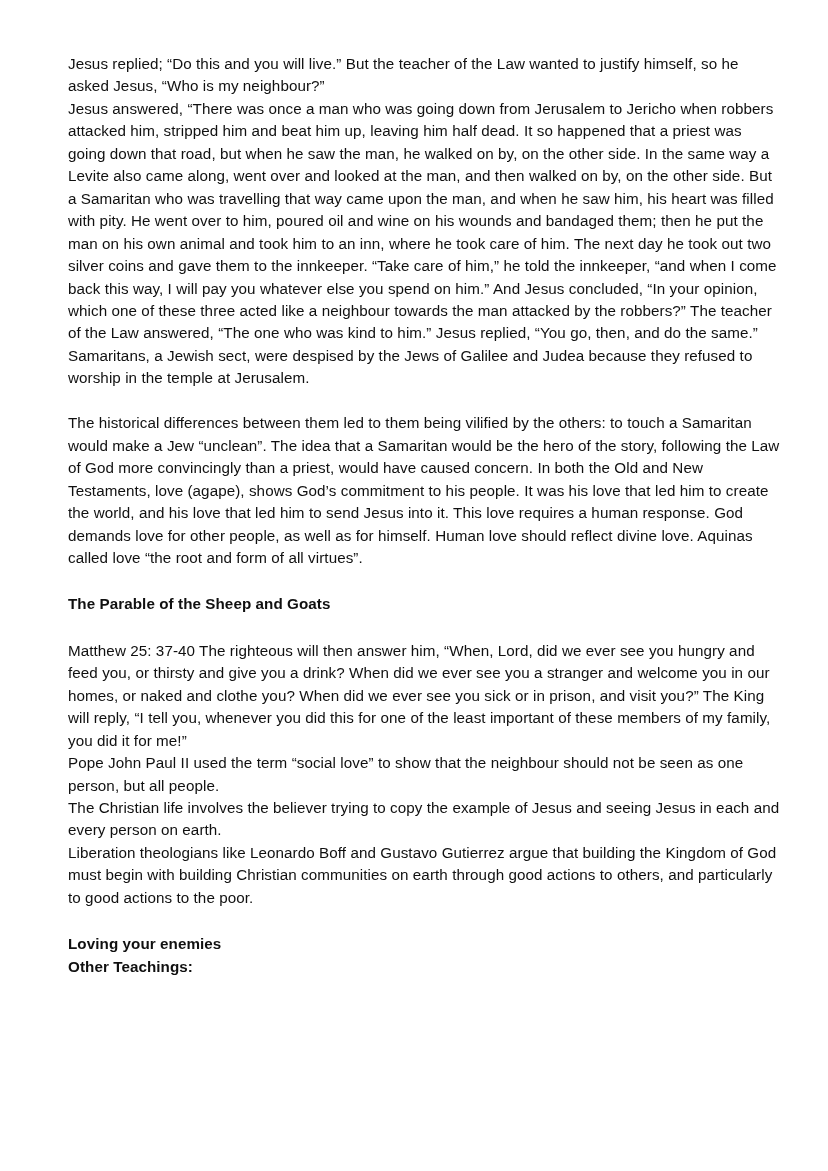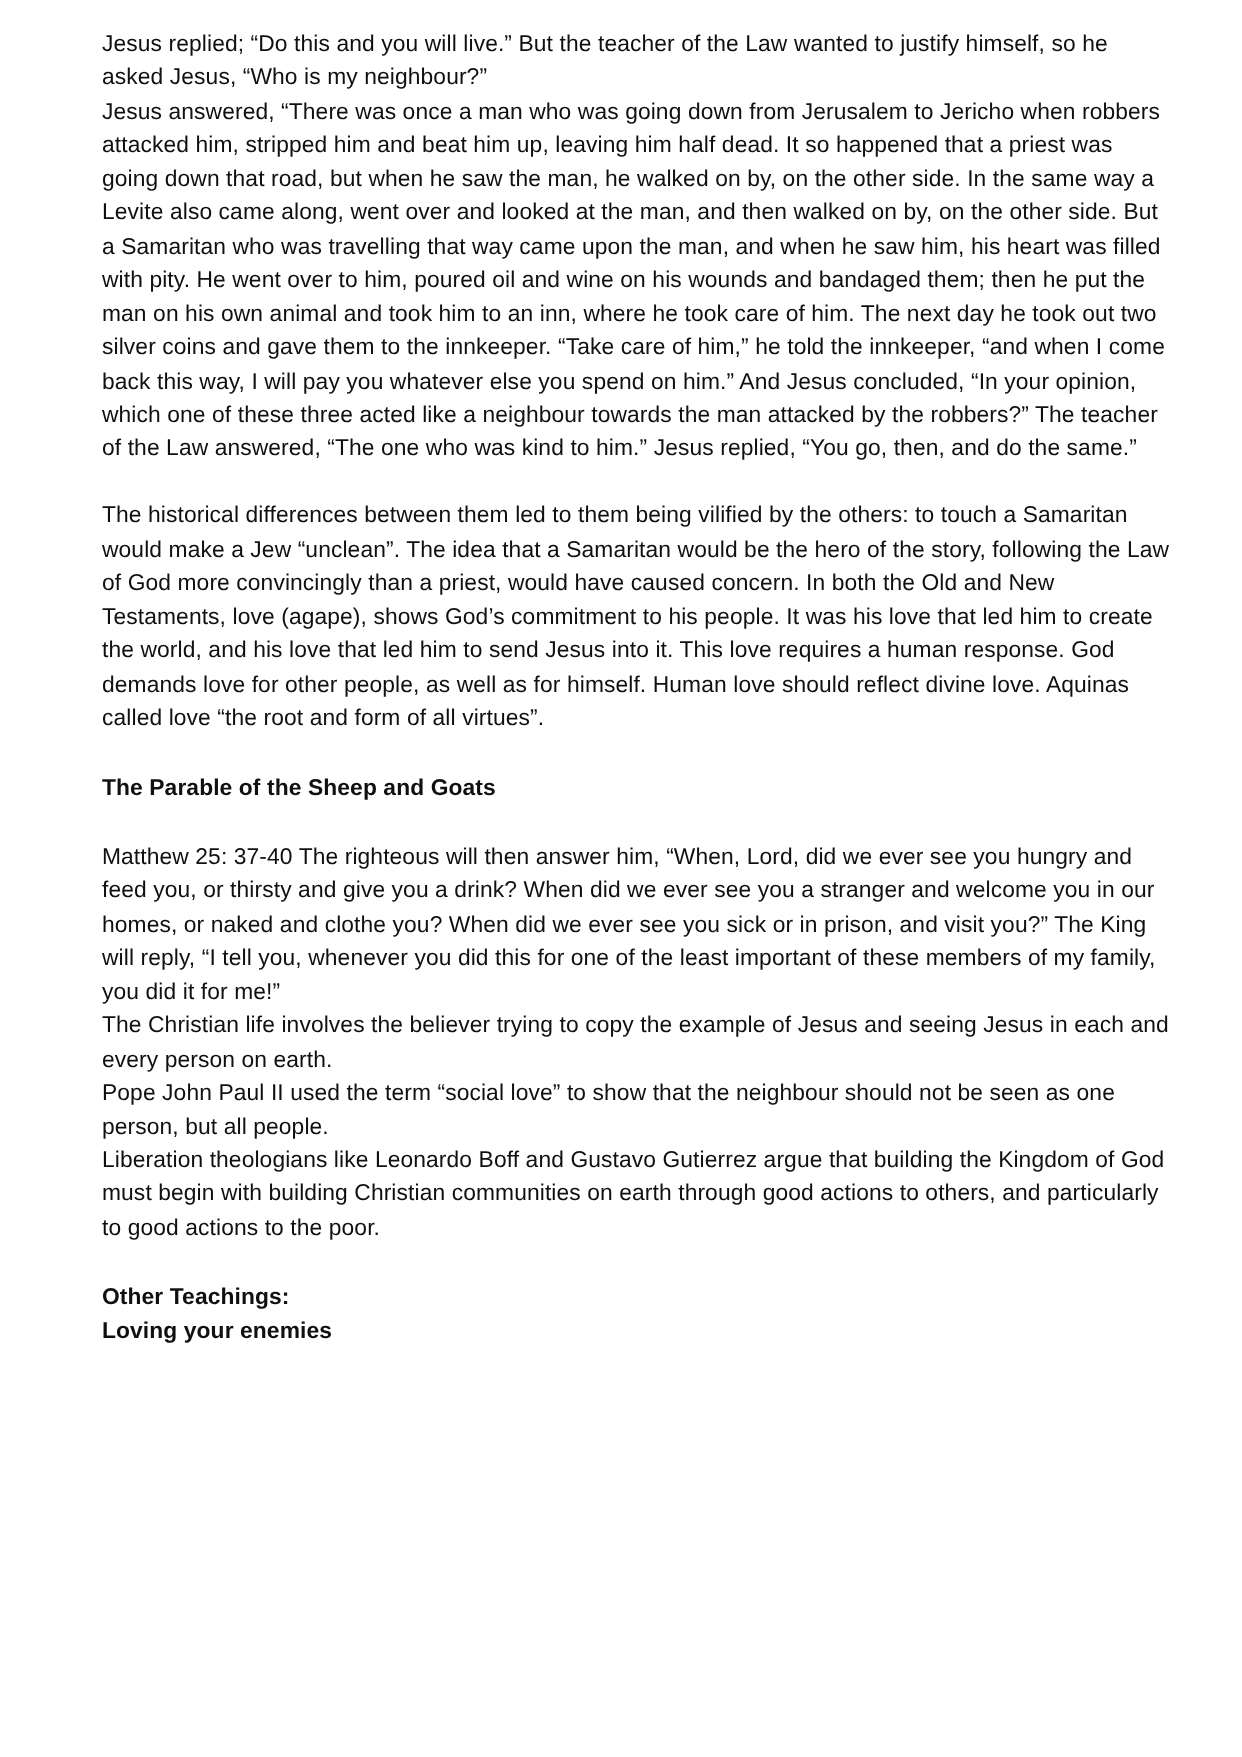--- a/index.html
+++ b/index.html
@@ -15,21 +15,21 @@
     font-family: "Liberation Sans", sans-serif;
     color: #000000;
     -webkit-font-smoothing: antialiased;
   }
   .page {
     position: relative;
     width: 828px;
     height: 1171px;
     background: #ffffff;
     box-sizing: border-box;
-    padding: 19px 50px 0 68px;
+    padding: 53px 50px 0 68px;
   }
   .doc-body {
     width: 712px;
     font-size: 15.2px;
     line-height: 22.45px;
     color: #101010;
     letter-spacing: 0.005em;
   }
   p {
     margin: 0;
@@ -60,42 +60,43 @@
 </head>
 <body>
 
 <div class="page">
   <div class="doc-body">
 
     <p class="para">Jesus replied; “Do this and you will live.” But the teacher of the Law wanted to justify himself, so he asked Jesus, “Who is my neighbour?”</p>
 
     <p class="para">Jesus answered, “There was once a man who was going down from Jerusalem to Jericho when robbers attacked him, stripped him and beat him up, leaving him half dead. It so happened that a priest was going down that road, but when he saw the man, he walked on by, on the other side. In the same way a Levite also came along, went over and looked at the man, and then walked on by, on the other side. But a Samaritan who was travelling that way came upon the man, and when he saw him, his heart was filled with pity. He went over to him, poured oil and wine on his wounds and bandaged them; then he put the man on his own animal and took him to an inn, where he took care of him. The next day he took out two silver coins and gave them to the innkeeper. “Take care of him,” he told the innkeeper, “and when I come back this way, I will pay you whatever else you spend on him.” And Jesus concluded, “In your opinion, which one of these three acted like a neighbour towards the man attacked by the robbers?” The teacher of the Law answered, “The one who was kind to him.” Jesus replied, “You go, then, and do the same.”</p>
 
+    <p class="para">Samaritans, a Jewish sect, were despised by the Jews of Galilee and Judea because they refused to worship in the temple at Jerusalem.</p>
 
     <div class="gap-line"></div>
 
     <p class="italic"> The historical differences between them led to them being vilified by the others: to touch a Samaritan would make a Jew “unclean”. The idea that a Samaritan would be the hero of the story, following the Law of God more convincingly than a priest, would have caused concern. In both the Old and New Testaments, love (agape), shows God’s commitment to his people. It was his love that led him to create the world, and his love that led him to send Jesus into it. This love requires a human response. God demands love for other people, as well as for himself. Human love should reflect divine love. Aquinas called love “the root and form of all virtues”.</p>
 
     <div class="gap-heading-above"></div>
 
     <p class="heading">The Parable of the Sheep and Goats</p>
 
     <div class="gap-heading-below"></div>
 
     <p class="para">Matthew 25: 37-40 The righteous will then answer him, “When, Lord, did we ever see you hungry and feed you, or thirsty and give you a drink? When did we ever see you a stranger and welcome you in our homes, or naked and clothe you? When did we ever see you sick or in prison, and visit you?” The King will reply, “I tell you, whenever you did this for one of the least important of these members of my family, you did it for me!”</p>
 
+    <p class="italic">Pope John Paul II used the term “social love” to show that the neighbour should not be seen as one person, but all people.</p>
+
     <p class="italic">The Christian life involves the believer trying to copy the example of Jesus and seeing Jesus in each and every person on earth.</p>
-
-    <p class="italic">Pope John Paul II used the term “social love” to show that the neighbour should not be seen as one person, but all people.</p>
 
     <p class="italic">Liberation theologians like Leonardo Boff and Gustavo Gutierrez argue that building the Kingdom of God must begin with building Christian communities on earth through good actions to others, and particularly to good actions to the poor.</p>
 
     <div class="gap-heading-above"></div>
 
+    <p class="heading">Loving your enemies</p>
+
     <p class="heading">Other Teachings:</p>
-
-    <p class="heading">Loving your enemies</p>
 
     <div class="gap-heading-below"></div>
 
 
   </div>
 </div>
 
 </body></html>

